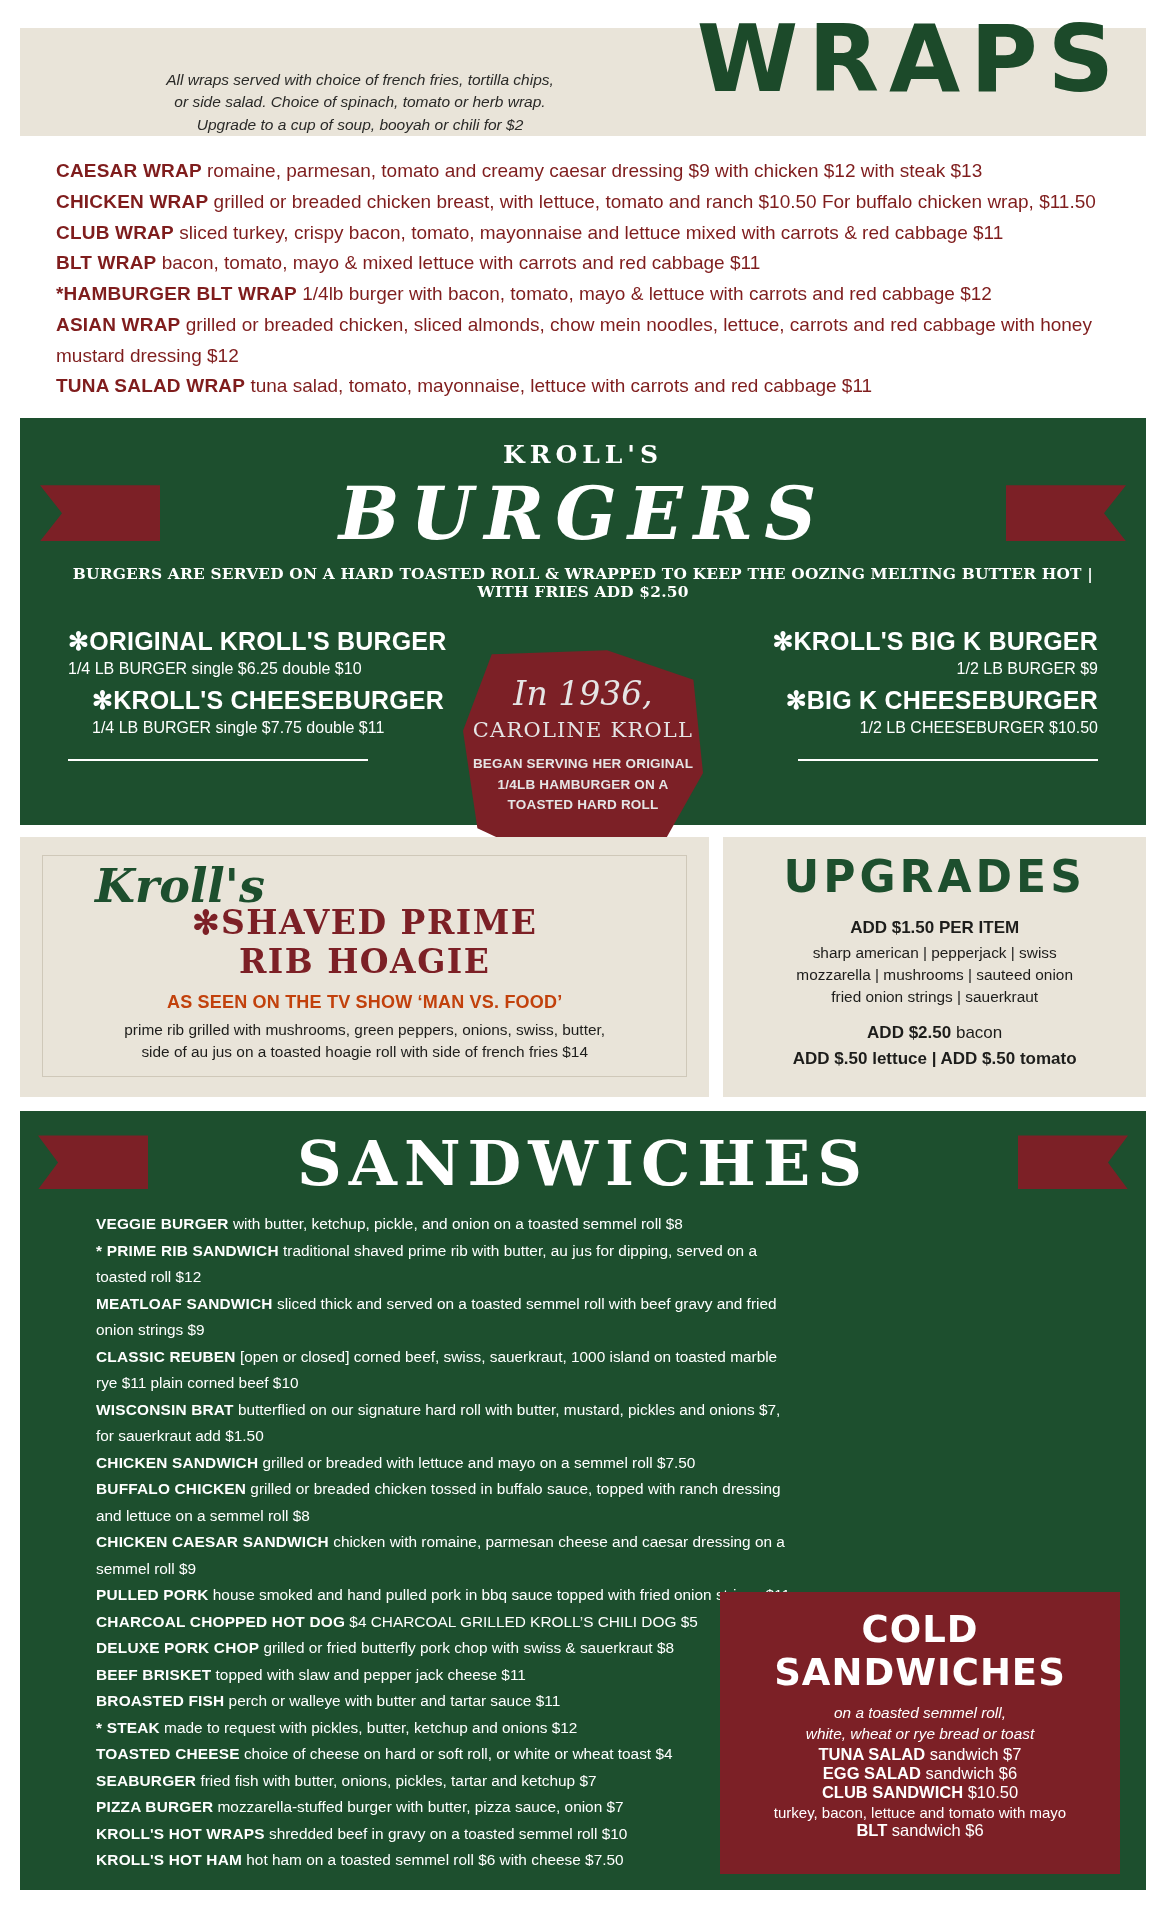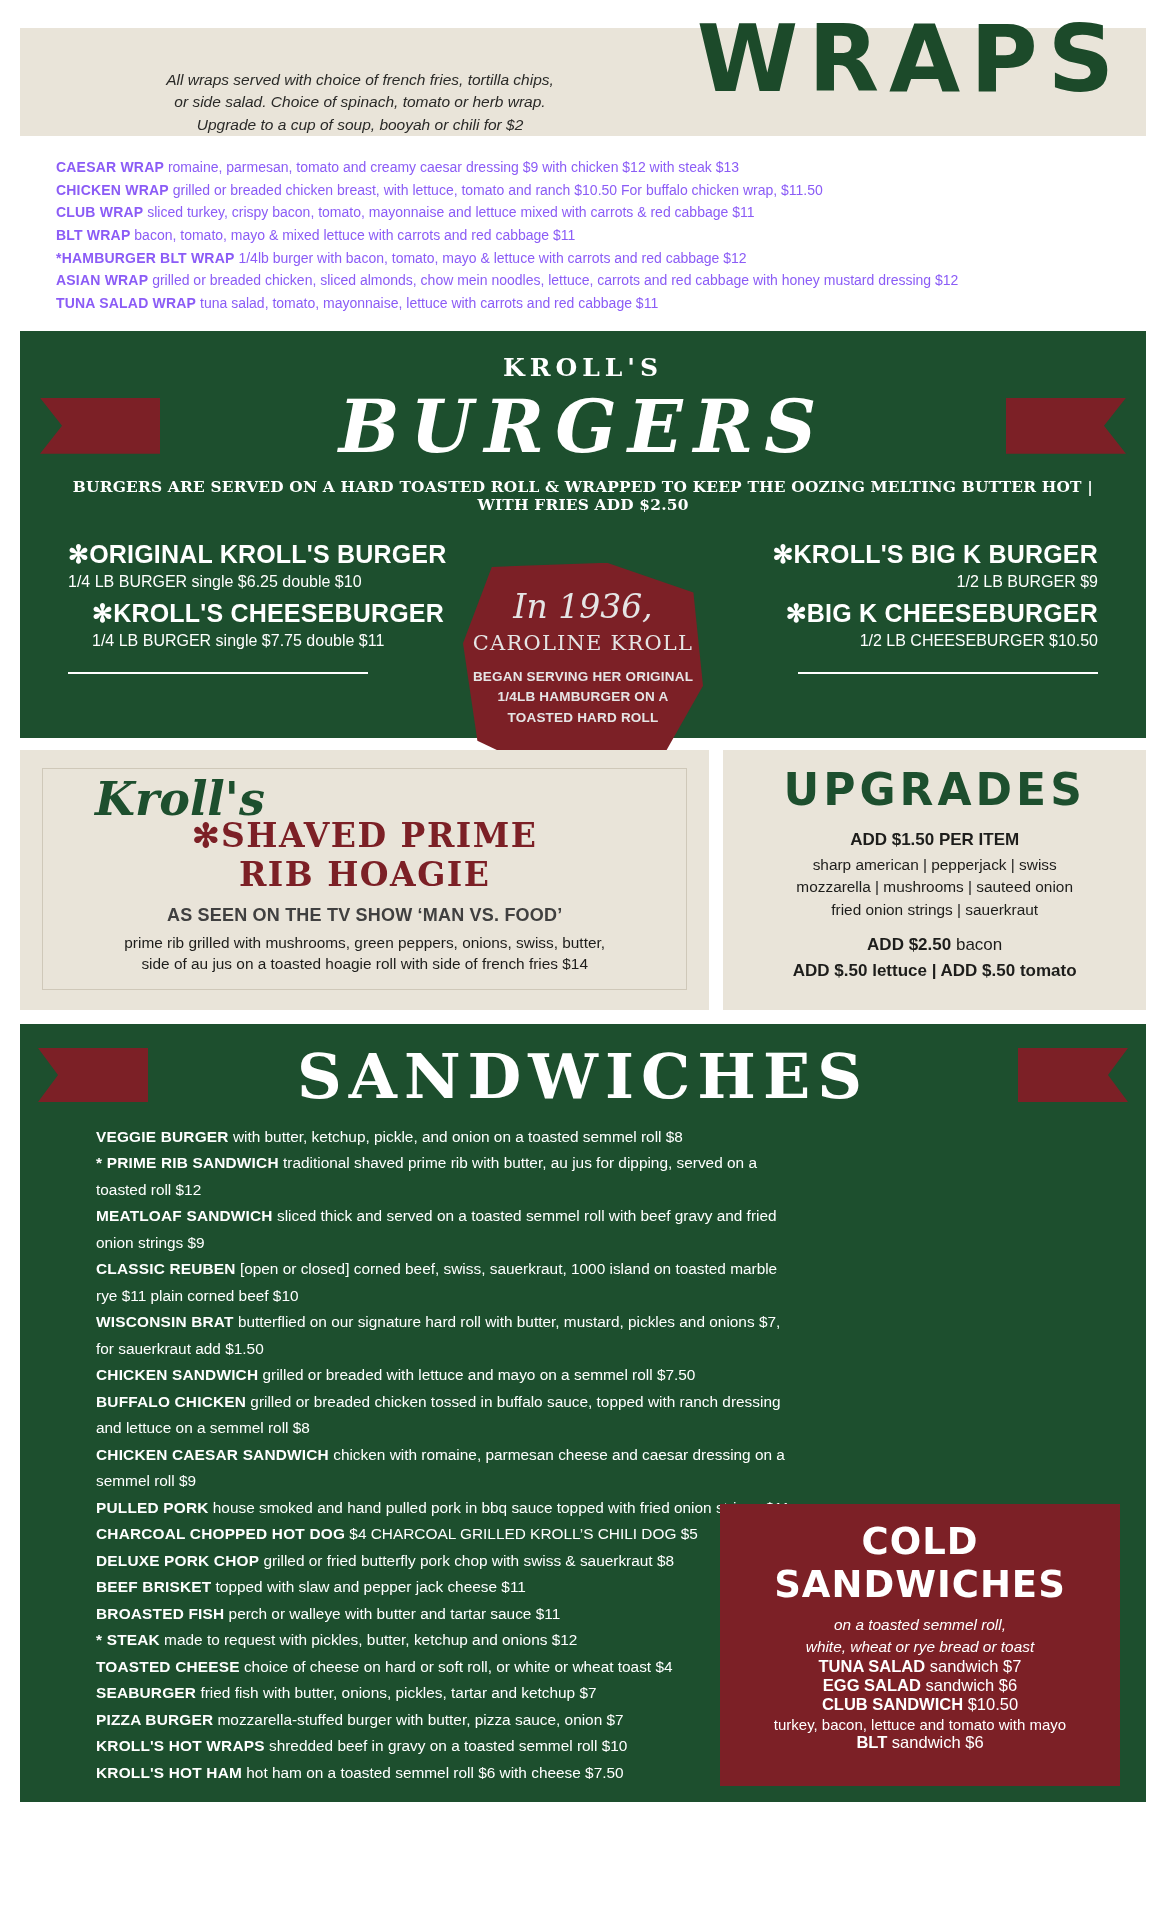--- a/index.html
+++ b/index.html
@@ -42,23 +42,23 @@
     letter-spacing: 10px;
     color: #1c4a2a;
     line-height: 1;
   }
 
   
   .wraps-list {
     margin: 20px 46px 0 56px;
   }
   .menu-line {
-    font-size: 14px;
+    font-size: 19px;
     line-height: 1.62;
-    color: #8b5cf6;
+    color: #7f1d1d;
   }
   .menu-line .nm { font-weight: bold; letter-spacing: .2px; }
 
   
   .burgers {
     position: relative;
     margin: 16px 20px 0 20px;
     background: #1d4f2e;
     padding: 16px 0 26px 0;
     color: #fff;
@@ -197,21 +197,21 @@
     font-size: 33px;
     letter-spacing: 1.5px;
     line-height: 1.18;
     color: #7c2026;
     margin-top: -6px;
   }
   .hoagie-tv {
     text-align: center;
     font-weight: bold;
     font-size: 18px;
-    color: #404040;
+    color: #c2410c;
     margin-top: 10px;
     letter-spacing: .2px;
   }
   .hoagie-desc {
     text-align: center;
     font-size: 15.4px;
     line-height: 1.4;
     margin-top: 6px;
   }
   .upgrades {

